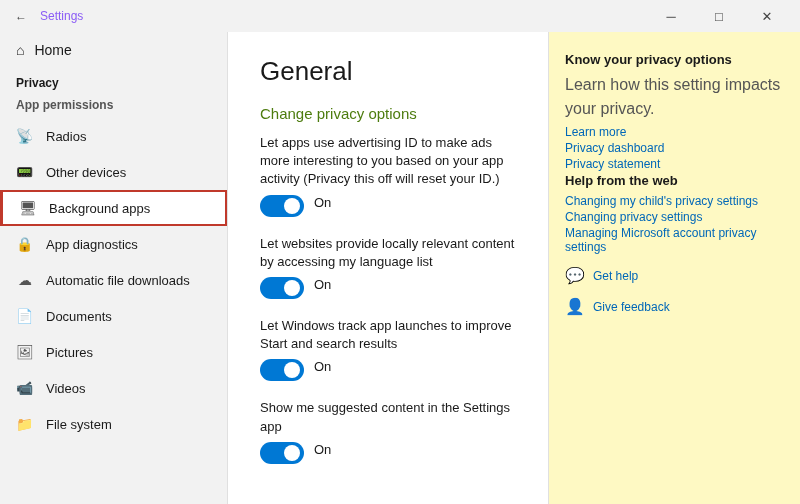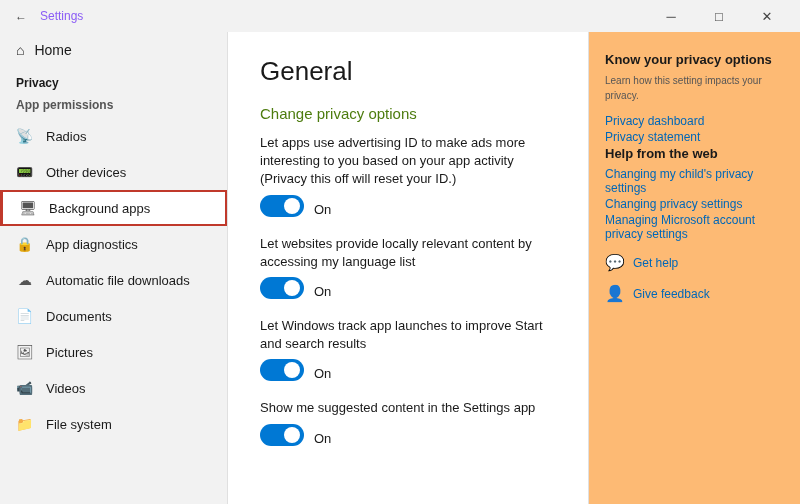--- a/index.html
+++ b/index.html
@@ -166,21 +166,21 @@
     }
     .setting-desc {
       font-size: 13px;
       color: #1a1a1a;
       max-width: 440px;
       margin-bottom: 6px;
       line-height: 1.4;
     }
     .toggle-row {
       display: flex;
-      align-items: flex-end;
+      align-items: flex-start;
       gap: 10px;
     }
     
     .toggle {
       position: relative;
       width: 44px;
       height: 22px;
       flex-shrink: 0;
     }
     .toggle-track {
@@ -200,39 +200,39 @@
       background: #fff;
       border-radius: 50%;
     }
     .toggle-label {
       font-size: 13px;
       color: #1a1a1a;
     }
 
     
     .right-panel {
-      width: 212px;
-      background: #fdba74;
+      width: 252px;
+      background: #fef9c3;
       padding: 20px 16px;
       border-left: 1px solid #e0e0e0;
       font-size: 13px;
       flex-shrink: 0;
       overflow-y: auto;
     }
     .right-section-title {
       font-size: 13px;
       font-weight: 600;
       color: #1a1a1a;
       margin-bottom: 6px;
     }
     .right-text {
-      font-size: 10px;
+      font-size: 16px;
       color: #555;
       line-height: 1.5;
-      margin-bottom: 11px;
+      margin-bottom: 4px;
     }
     .right-link {
       font-size: 12px;
       color: #0067b8;
       display: block;
       cursor: pointer;
       margin-bottom: 2px;
       text-decoration: none;
     }
     .right-section-gap { margin-top: 2px; }
@@ -364,20 +364,21 @@
           </div>
         </div>
         <span class="toggle-label">On</span>
       </div>
     </div>
   </div>
 
   <div class="right-panel">
     <div class="right-section-title">Know your privacy options</div>
     <div class="right-text">Learn how this setting impacts your privacy.</div>
+    <a class="right-link">Learn more</a>
     <a class="right-link">Privacy dashboard</a>
     <a class="right-link">Privacy statement</a>
 
     <div class="right-section-gap">
       <div class="right-section-title">Help from the web</div>
       <a class="right-link">Changing my child's privacy settings</a>
       <a class="right-link">Changing privacy settings</a>
       <a class="right-link">Managing Microsoft account privacy settings</a>
     </div>
 

